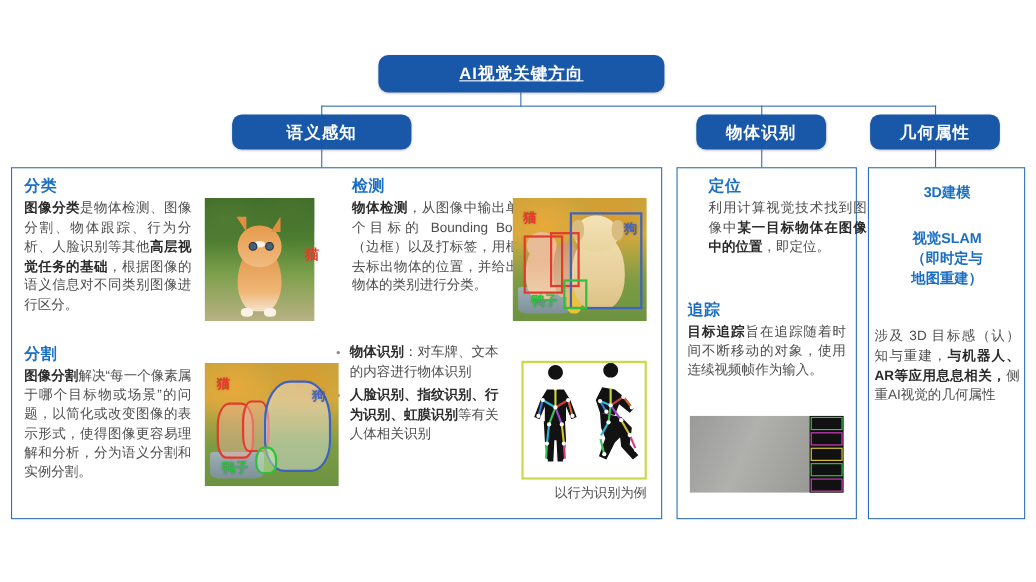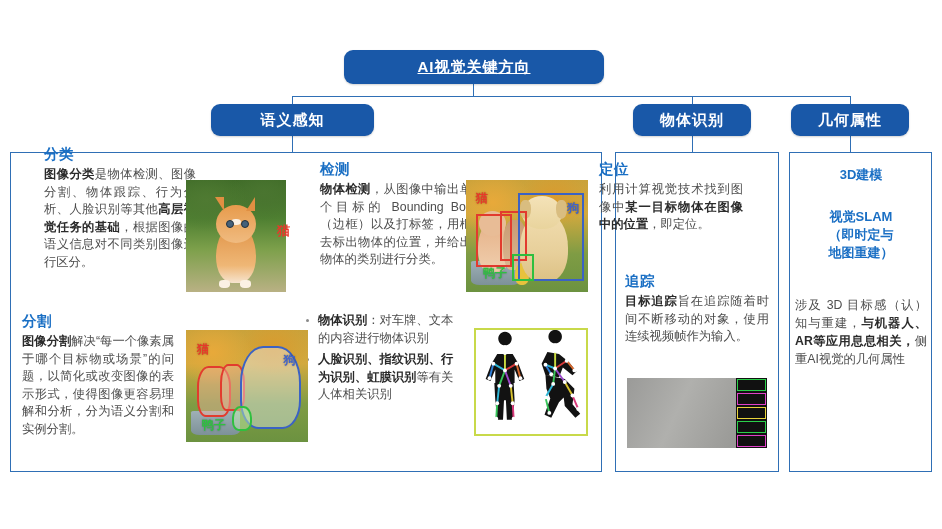--- a/index.html
+++ b/index.html
@@ -52,27 +52,27 @@
   }
   .bd{
     color:#4d4d4d;font-size:12.3px;line-height:17.5px;
     text-align:justify;text-justify:inter-ideograph;
   }
   .bd b{color:#2b2b2b;font-weight:bold;}
 
   .blk{position:absolute;}
 
   
-  #b-cls{left:22px;top:145px;width:152px;margin-left:22px;}
+  #b-cls{left:22px;top:160px;width:152px;}
   #b-seg{left:22px;top:312px;width:152px;}
   
   #b-det{left:320px;top:160px;width:152px;}
   #b-rec{left:303px;top:312px;width:160px;}
   
-  #b-loc{left:599px;top:160px;width:144px;}
+  #b-loc{left:644px;top:160px;width:144px;}
   #b-trk{left:625px;top:272px;width:144px;}
   
   #b-geo{left:795px;top:166px;width:132px;text-align:center;}
 
   .hd-sp{margin-bottom:2px;}
 
   
   ul.bl{margin:0 0 0 0;padding:0;list-style:none;}
   ul.bl li{
     position:relative;padding-left:15px;margin-bottom:4px;
@@ -412,20 +412,21 @@
           <circle cx="80" cy="54" r="2"></circle>
             <circle cx="92" cy="52" r="2"></circle>
           <circle cx="72" cy="68" r="2"></circle>
             <circle cx="100" cy="66" r="2"></circle>
           <circle cx="76" cy="84" r="2"></circle>
             <circle cx="106" cy="80" r="2"></circle>
         </g>
       </g>
     </svg>
   </div>
+  <div class="cap">以行为识别为例</div>
 
   <div class="pic" id="pic-trk">
     <div class="streetbg"></div>
     <svg width="100%" height="100%" viewBox="0 0 140 70">
       <rect x="0" y="0" width="140" height="14" fill="#b9b2a6"></rect>
       <rect x="0" y="0" width="40" height="22" fill="#a99f92"></rect>
       <rect x="44" y="2" width="26" height="12" fill="#d8d5ce"></rect>
       <g stroke-width="1.4" fill="none" opacity="0.95">
         <path d="M4 40 L34 34" stroke="#2fc96a"></path>
         <path d="M6 52 L40 44" stroke="#e84fc0"></path>

